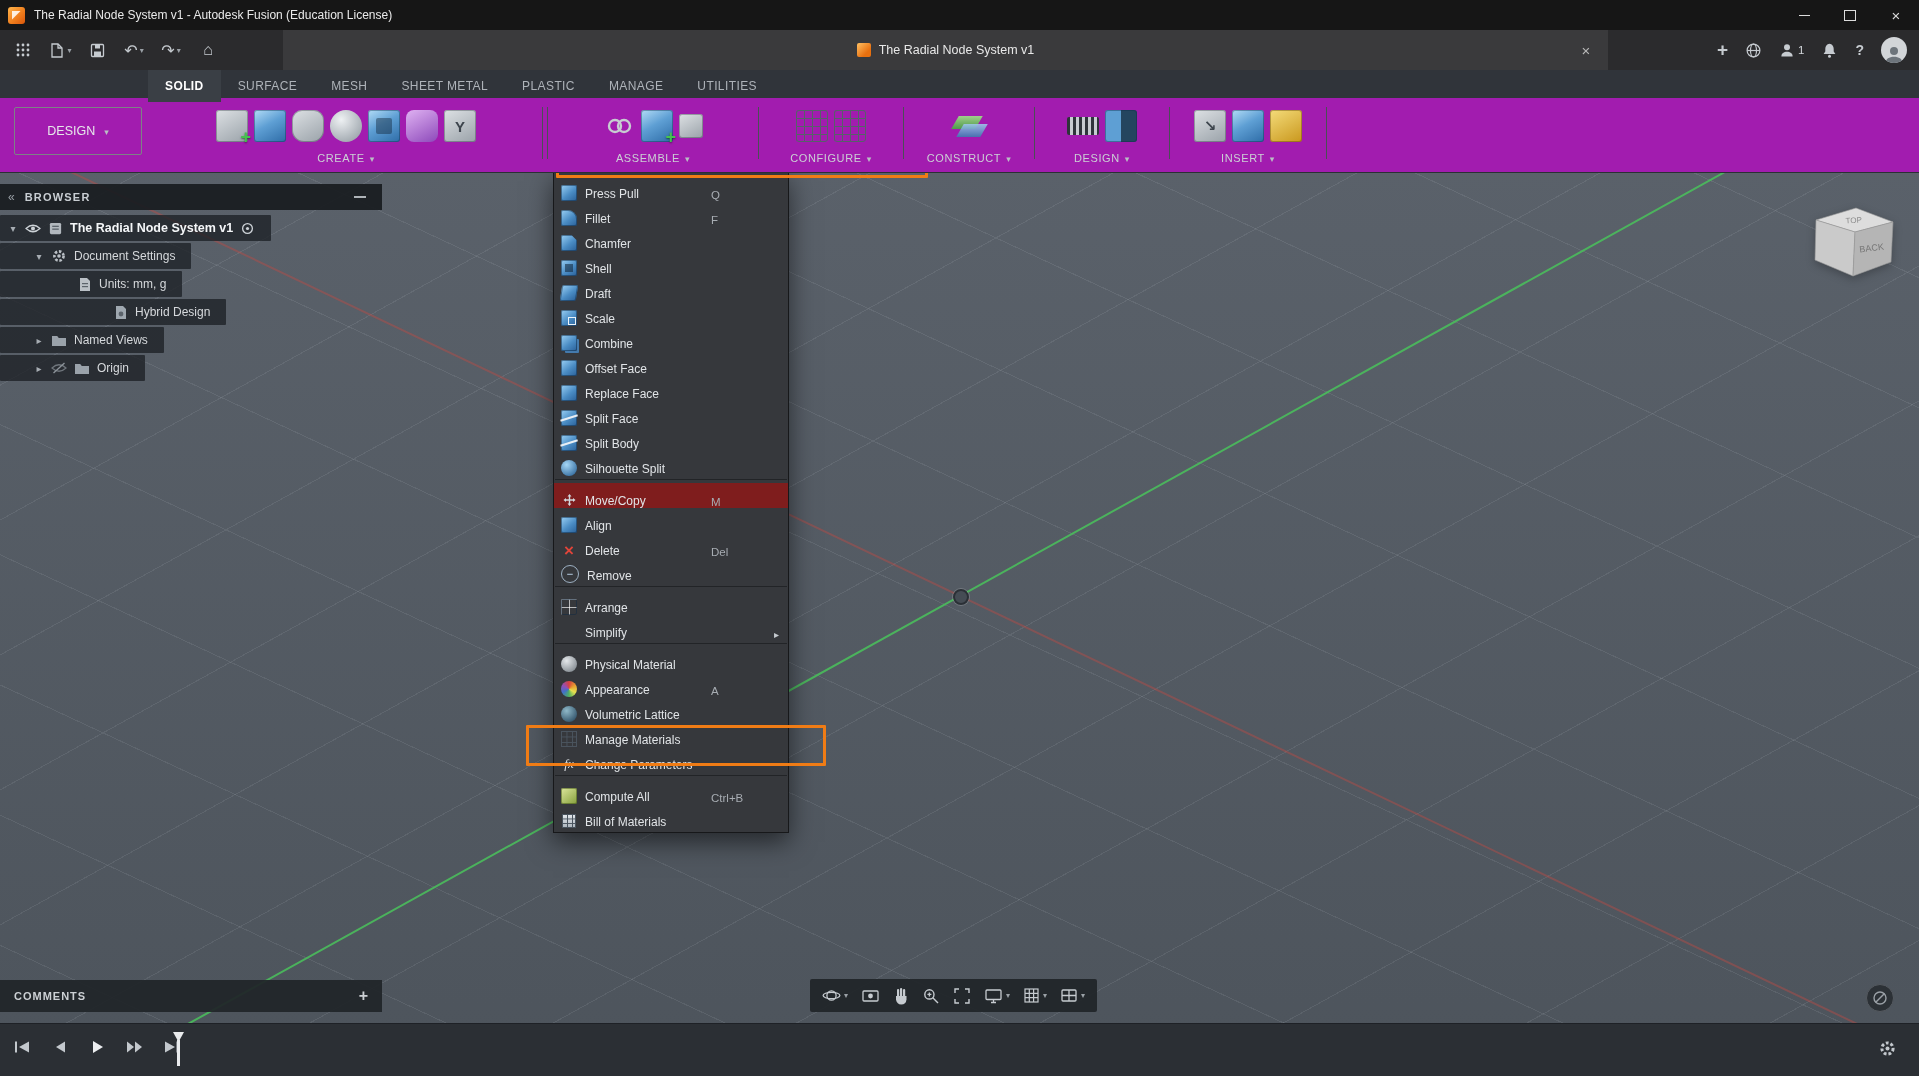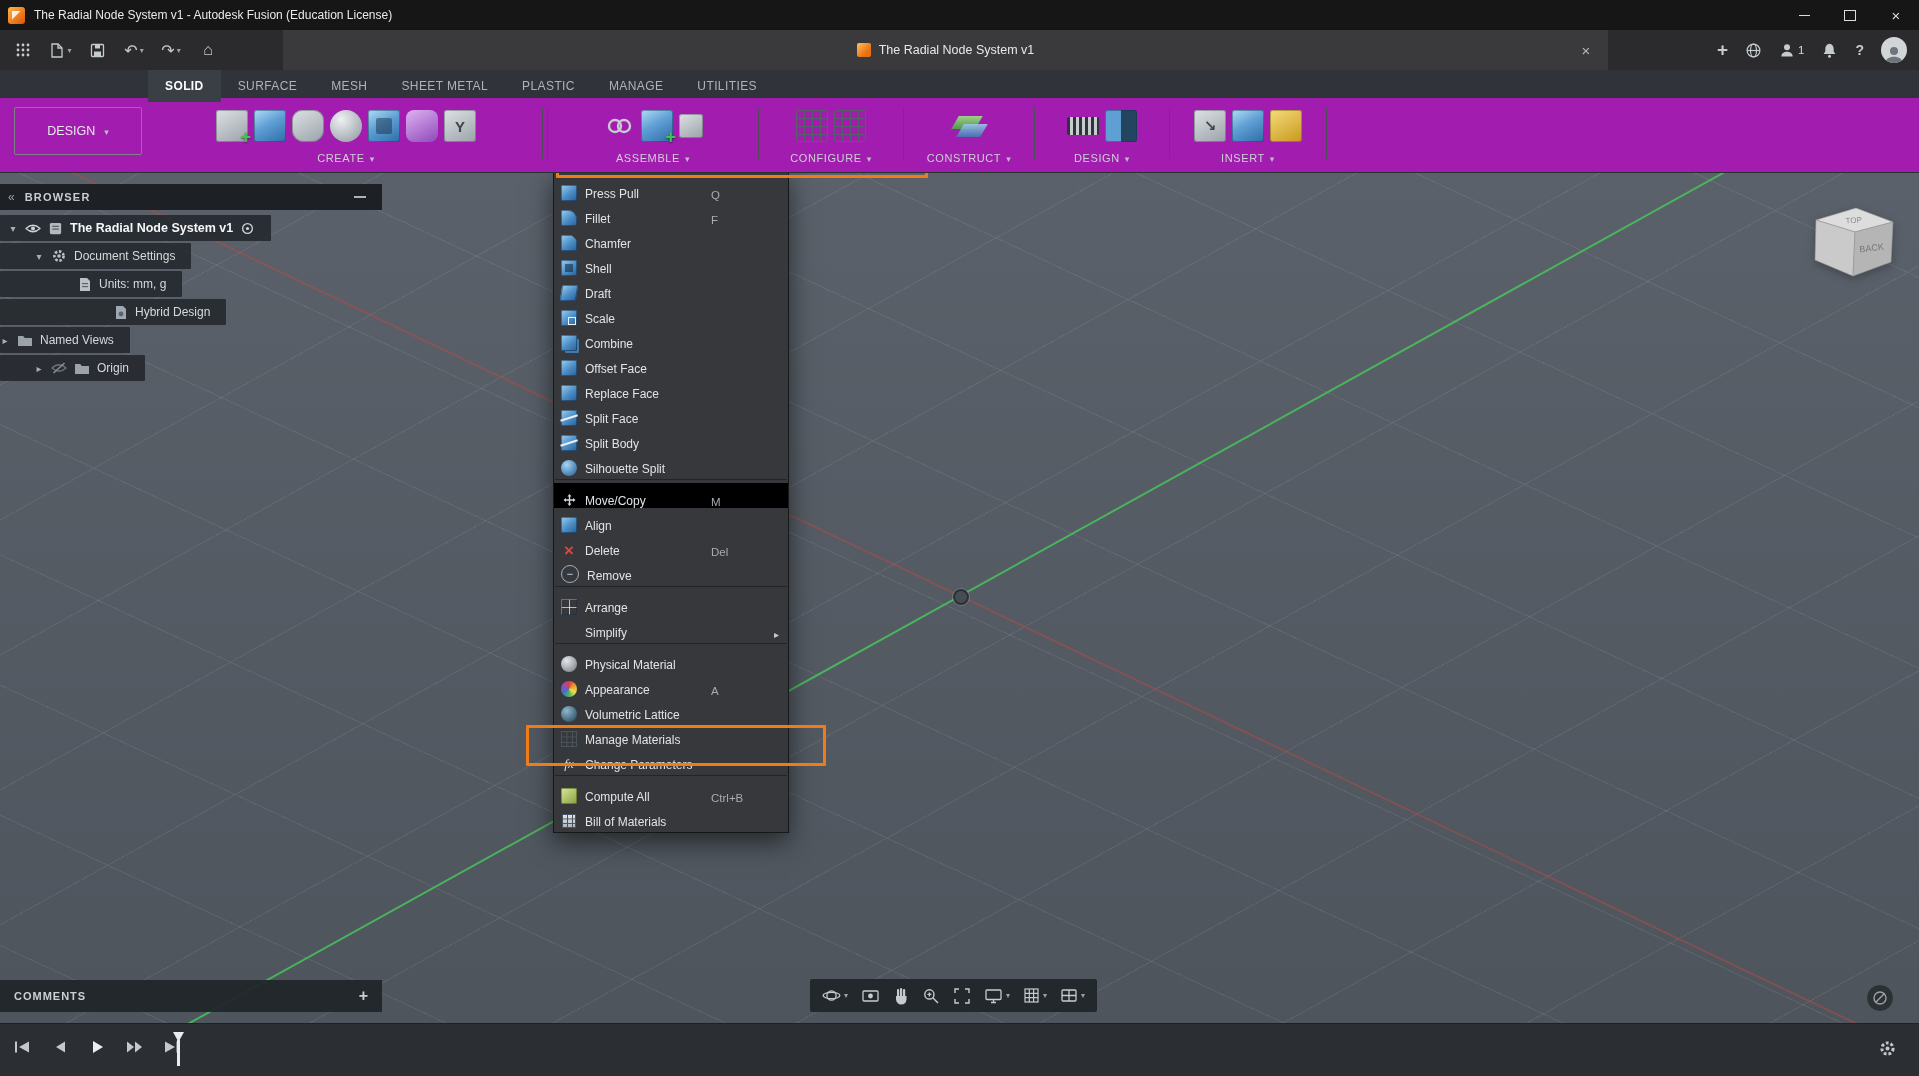--- a/index.html
+++ b/index.html
@@ -113,21 +113,21 @@
   .trow.root{color:#f4f6f8;font-weight:bold;font-size:12.5px}
   .tw-caret{width:10px;color:#a7adb3;font-size:10px;text-align:center}
   .tw-caret.down::before{content:"▾"}
   .tw-caret.right::before{content:"▸"}
 
   
   .dropdown{position:absolute;left:553px;top:172px;width:234px;background:#36383c;
             border:1px solid #17181a;box-shadow:0 9px 24px rgba(0,0,0,.55);z-index:30;padding:3px 0}
   .menu-item{position:relative;height:25px;display:flex;align-items:flex-end;
              padding:0 8px 0 7px;font-size:12px;color:#e1e4e7;white-space:nowrap}
-  .menu-item.hover{background:#000000}
+  .menu-item.hover{background:#7f1d1d}
   .mi{width:16px;height:16px;margin-right:8px;flex:none;display:flex;align-items:center;
       justify-content:center;font-size:11px;position:relative}
   .mlabel{width:126px;flex:none;overflow:hidden}
   .mshortcut{color:#a7acb2;font-size:11.5px}
   .subarrow{position:absolute;right:9px;color:#c6cbd0;font-size:10px}
   .subarrow::before{content:"▸"}
   .menu-sep{border-top:1px solid #222427;margin:3px 1px}
 
   .micube{background:linear-gradient(140deg,#8cc4ec 10%,#4a8cc4 55%,#2a6098 100%);
           box-shadow:inset 0 0 0 1px rgba(14,40,66,.5);border-radius:2px}
@@ -447,21 +447,21 @@
         </svg>
       <span>Units: mm, g</span>
     </div>
     <div class="trow" style="padding-left:114px">
       <svg width="14" height="15" viewBox="0 0 14 15">
           <path d="M2 1h7l3 3v10H2z" fill="#9fa8b0"></path>
           <circle cx="7" cy="9" r="2.4" fill="#5b636b"></circle>
         </svg>
       <span>Hybrid Design</span>
     </div>
-    <div class="trow" style="">
+    <div class="trow" style="padding-left:34px">
       <span class="tw-caret right"></span>
       <svg width="16" height="13" viewBox="0 0 16 13">
           <path d="M1 2h5.2l1.6 2H15v8H1z" fill="#9aa2aa"></path>
         </svg>
       <span>Named Views</span>
     </div>
     <div class="trow" style="padding-left:34px">
       <span class="tw-caret right"></span>
       <svg width="16" height="12" viewBox="0 0 16 12">
           <path d="M1 6Q8 -0.5 15 6 8 12.5 1 6Z" fill="none" stroke="#8d949b" stroke-width="1.2" opacity="0.7"></path>

